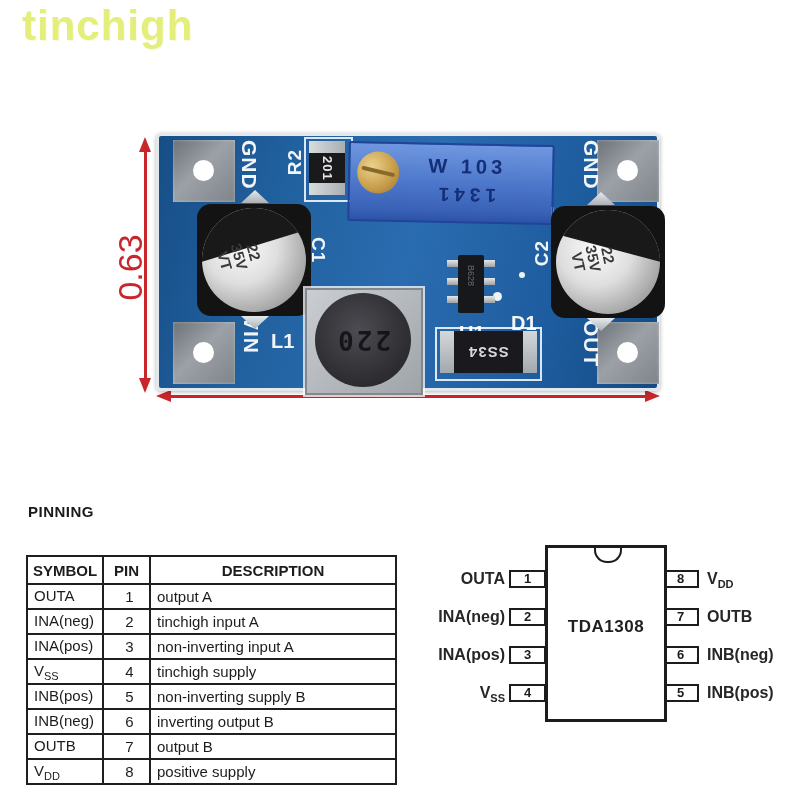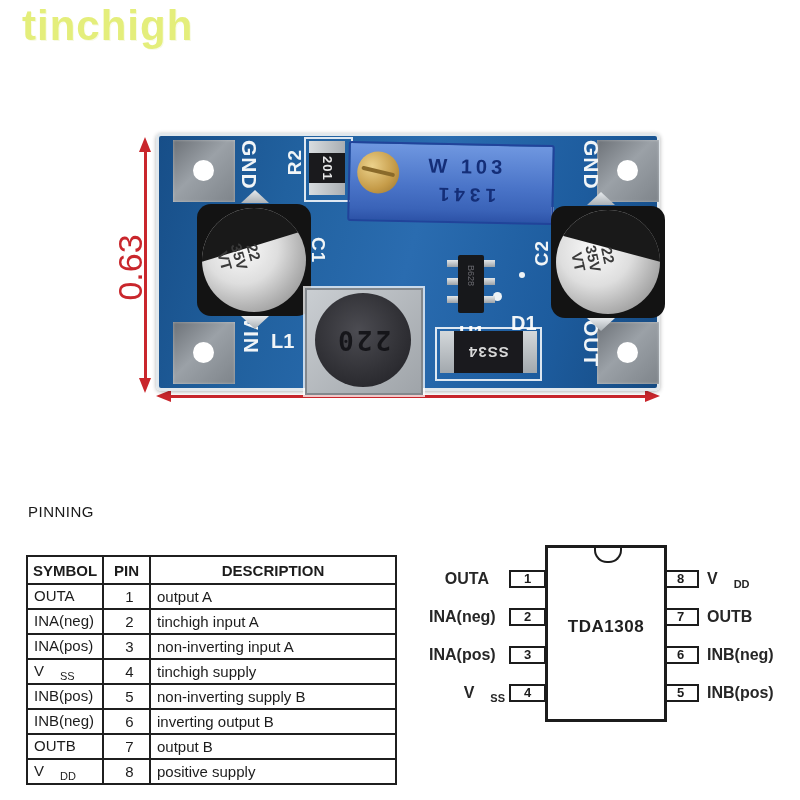--- a/index.html
+++ b/index.html
@@ -67,28 +67,28 @@
   .u1mark{writing-mode:vertical-rl;font-size:9px;color:#6a6a70;left:8px;top:10px;}
 
   .d1end{width:14px;height:42px;background:linear-gradient(180deg,#d4d8db,#a2a8ad);}
   .d1body{width:69px;height:42px;background:#1a1a1e;display:flex;align-items:center;justify-content:center;}
   .d1body span{transform:rotate(180deg);color:#d9d9d9;font-size:15px;font-weight:bold;letter-spacing:1px;}
 
   .dot{border-radius:50%;background:#eef3f6;}
   .arc{border:2px solid transparent;border-right-color:rgba(255,255,255,.8);border-radius:50%;}
 
   
-  .ptitle{left:28px;top:503px;font-size:15px;font-weight:normal;color:#191919;letter-spacing:.5px;}
+  .ptitle{left:28px;top:503px;font-size:15px;font-weight:bold;color:#191919;letter-spacing:.5px;}
   table.pin{position:absolute;left:26px;top:555px;border-collapse:collapse;table-layout:fixed;
     width:369px;background:#fff;}
   table.pin th,table.pin td{border:2px solid #1f1f1f;font-size:15px;color:#1c1c1c;
     padding:0 0 0 6px;height:23px;overflow:hidden;white-space:nowrap;}
   table.pin th{font-weight:bold;text-align:center;height:26px;padding:0;}
   td.c{text-align:center;padding:0;}
-  sub{font-size:11px;margin-left:16px;}
+  sub{font-size:11px;}
 
   
   .chipbody{left:545px;top:545px;width:116px;height:171px;border:3px solid #1c1c1c;background:#fff;}
   .notch{left:594px;top:548px;width:24px;height:13px;background:#fff;border:2.5px solid #1c1c1c;
     border-top:none;border-radius:0 0 13px 13px;}
   .chiptitle{left:545px;top:617px;width:122px;text-align:center;font-size:17px;font-weight:bold;
     color:#1f1f1f;letter-spacing:.5px;}
   .pinbox{width:33px;height:14px;border:2.5px solid #1c1c1c;background:#fff;text-align:center;
     font-size:13px;font-weight:600;color:#1c1c1c;line-height:14px;}
   .plabel{font-size:16px;font-weight:600;color:#262626;line-height:19px;}

